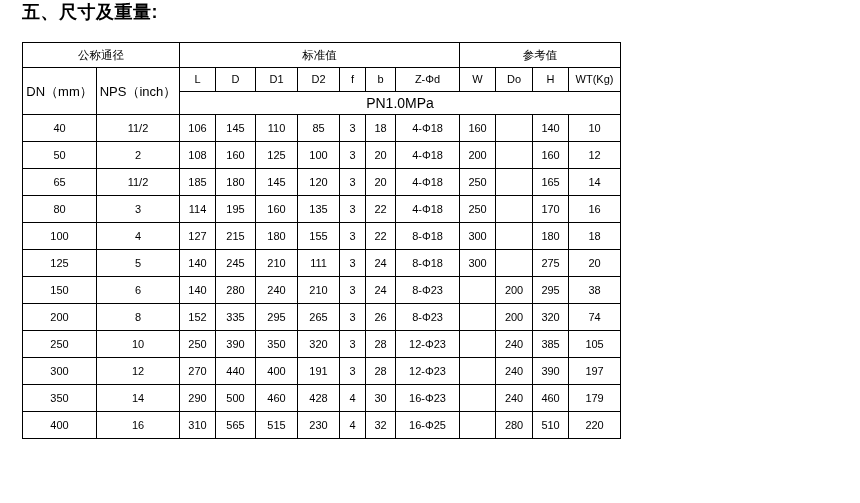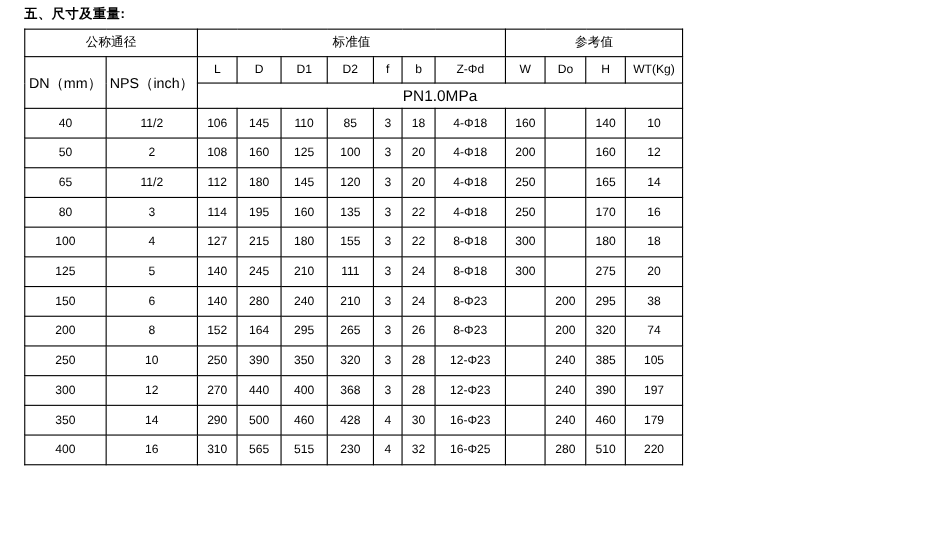--- a/index.html
+++ b/index.html
@@ -14,35 +14,36 @@
     color: #000000;
     overflow: hidden;
   }
   #page {
     position: relative;
     width: 860px;
     height: 503px;
     box-sizing: border-box;
   }
   #section-heading {
-    font-size: 12px;
+    font-size: 18px;
     font-weight: bold;
     padding: 4px 0 6px 22px;
     letter-spacing: 0.5px;
     line-height: 16px;
   }
   #table-wrap {
     padding-left: 22px;
     padding-right: 18px;
   }
   table.spec {
     border-collapse: collapse;
     table-layout: fixed;
     width: 564px;
     font-size: 11px;
+    margin-top: 16px;
   }
   table.spec td, table.spec th {
     border: 1px solid #000000;
     text-align: center;
     vertical-align: middle;
     font-weight: normal;
     padding: 0;
     line-height: 13px;
     white-space: nowrap;
     font-size: 11px;
@@ -156,21 +157,21 @@
             <td>20</td>
             <td>4-Φ18</td>
             <td>200</td>
             <td></td>
             <td>160</td>
             <td>12</td>
           </tr>
           <tr>
             <td>65</td>
             <td>11/2</td>
-            <td>112</td>
+            <td>185</td>
             <td>180</td>
             <td>145</td>
             <td>120</td>
             <td>3</td>
             <td>20</td>
             <td>4-Φ18</td>
             <td>250</td>
             <td></td>
             <td>165</td>
             <td>14</td>
@@ -232,21 +233,21 @@
             <td>8-Φ23</td>
             <td></td>
             <td>200</td>
             <td>295</td>
             <td>38</td>
           </tr>
           <tr>
             <td>200</td>
             <td>8</td>
             <td>152</td>
-            <td>164</td>
+            <td>335</td>
             <td>295</td>
             <td>265</td>
             <td>3</td>
             <td>26</td>
             <td>8-Φ23</td>
             <td></td>
             <td>200</td>
             <td>320</td>
             <td>74</td>
           </tr>
@@ -264,21 +265,21 @@
             <td>240</td>
             <td>385</td>
             <td>105</td>
           </tr>
           <tr>
             <td>300</td>
             <td>12</td>
             <td>270</td>
             <td>440</td>
             <td>400</td>
-            <td>368</td>
+            <td>191</td>
             <td>3</td>
             <td>28</td>
             <td>12-Φ23</td>
             <td></td>
             <td>240</td>
             <td>390</td>
             <td>197</td>
           </tr>
           <tr>
             <td>350</td>

